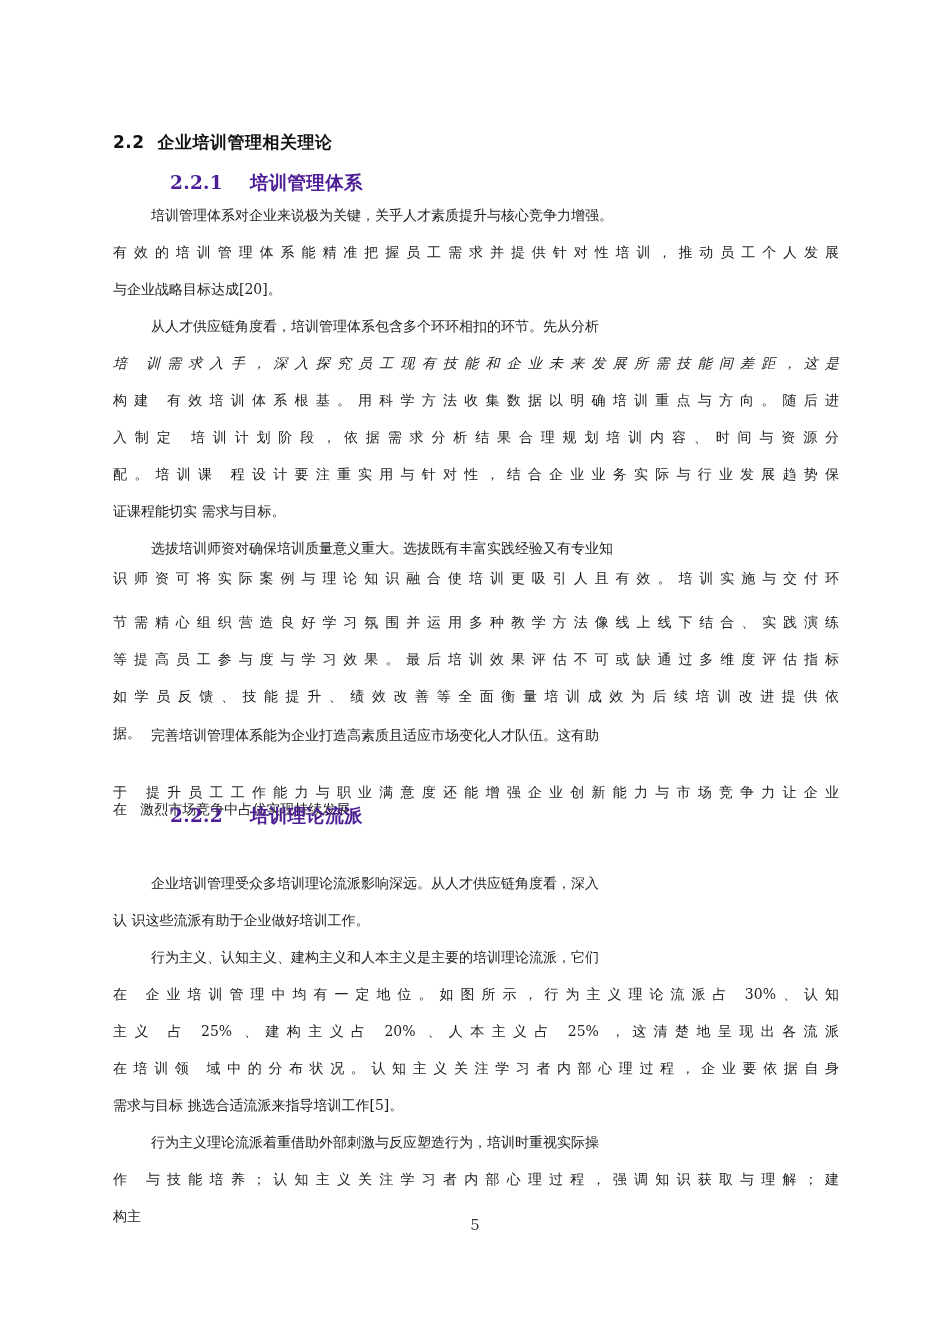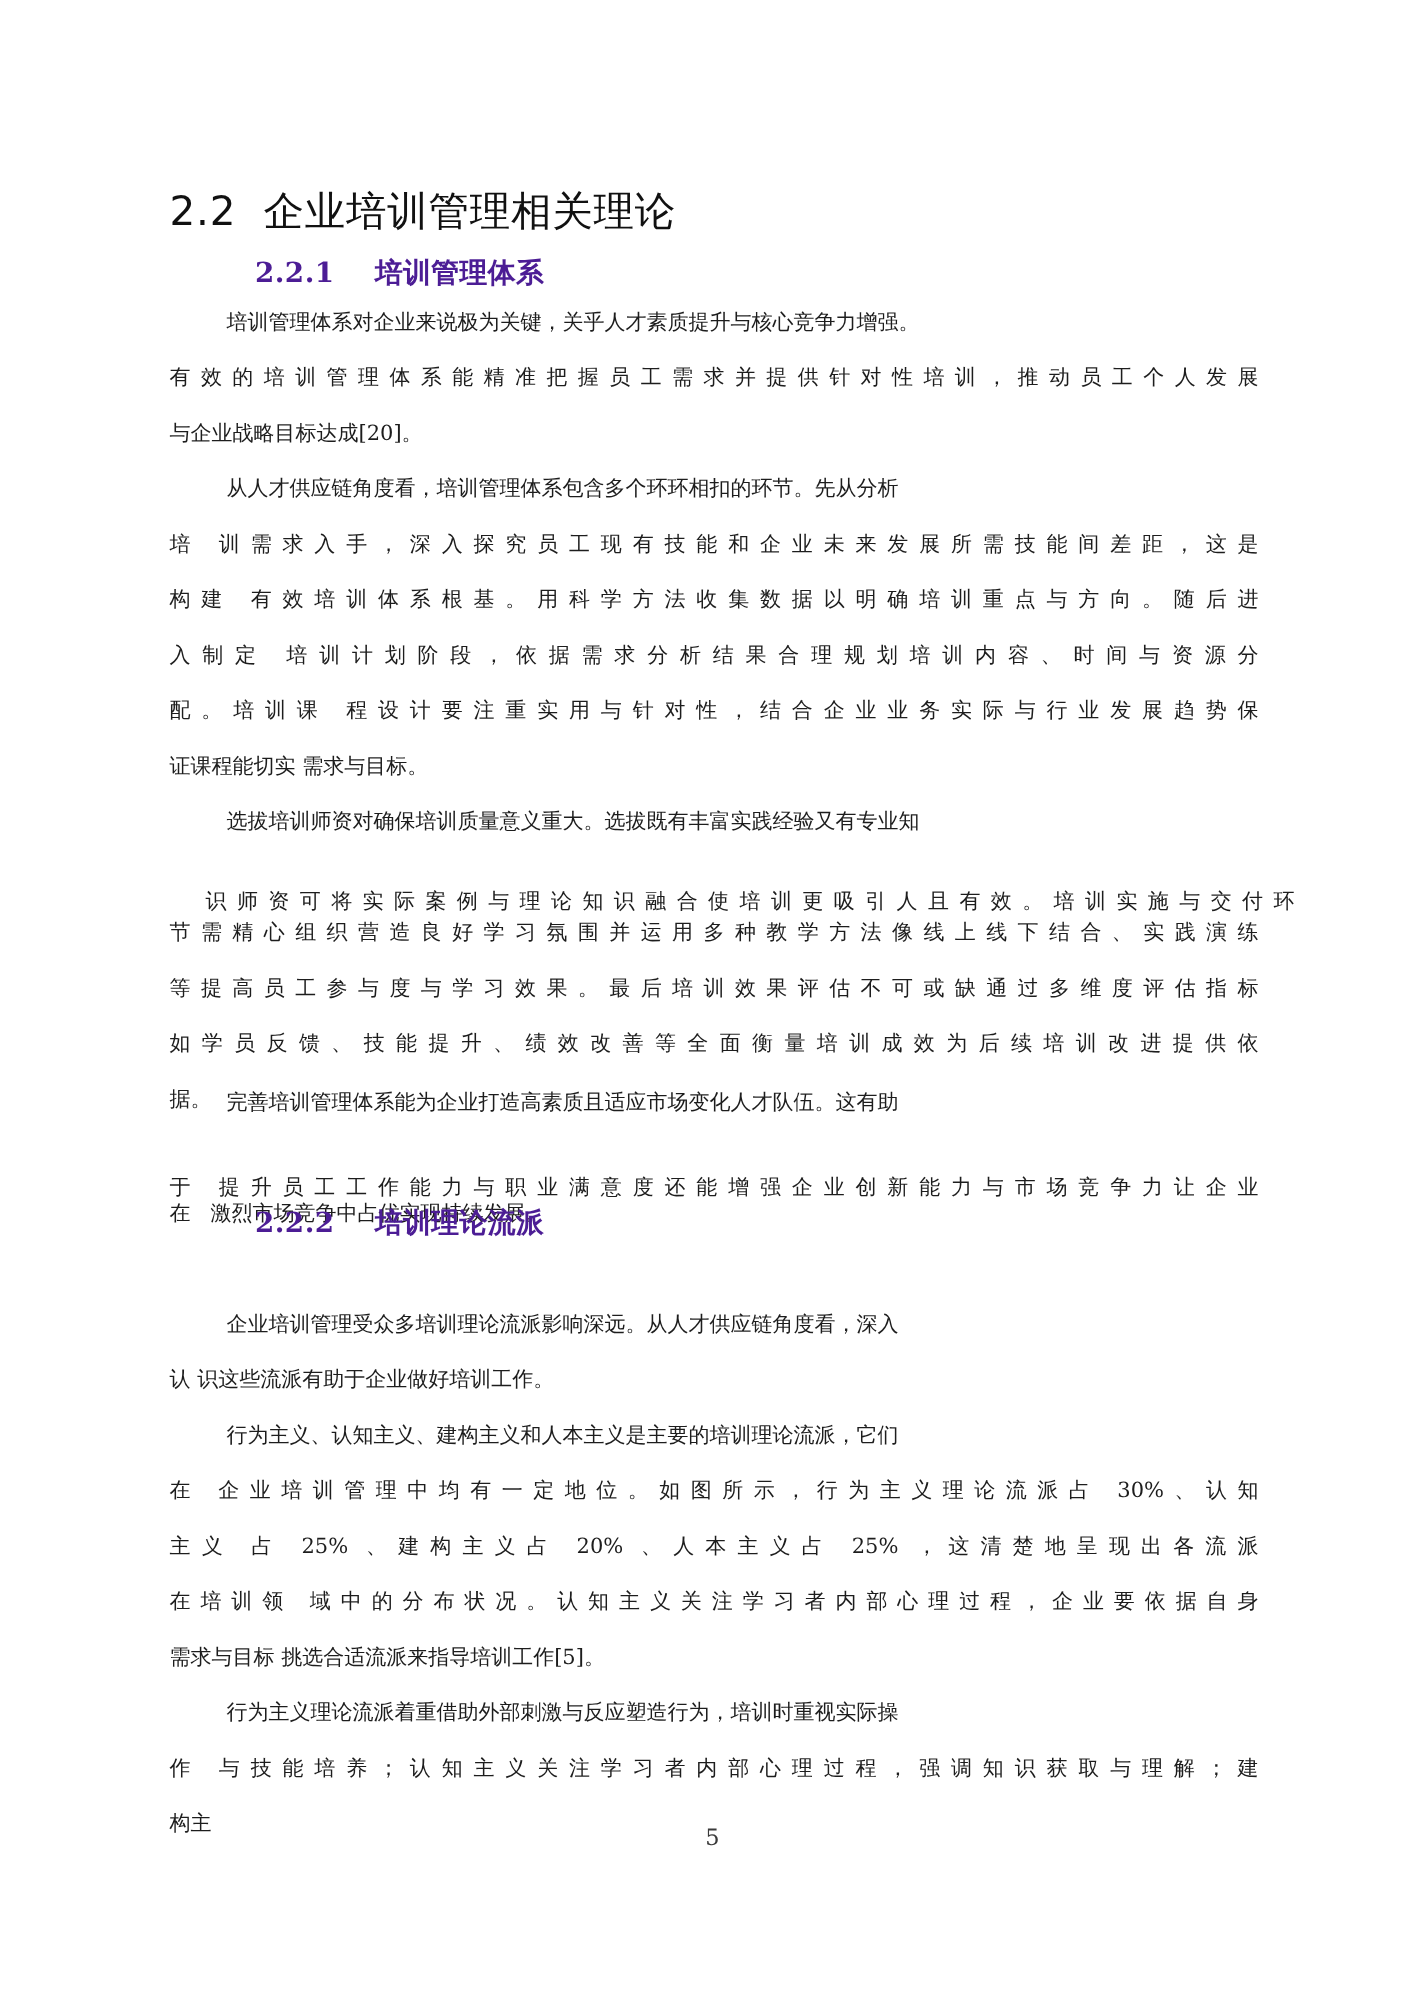--- a/index.html
+++ b/index.html
@@ -22,22 +22,22 @@
   .content {
     position: absolute;
     left: 113px;
     top: 0;
     width: 726px;
   }
 
   
   .h2 {
     font-family: "DejaVu Sans", sans-serif;
-    font-size: 27px;
-    font-weight: 400;
+    font-size: 17px;
+    font-weight: 700;
     color: #111;
     letter-spacing: 0.5px;
     margin: 0;
     padding: 0;
     position: absolute;
     top: 125px;
     left: 0;
     white-space: pre;
     line-height: 34px;
   }
@@ -93,28 +93,28 @@
 
     <h1 class="h2">2.2  企业培训管理相关理论</h1>
 
     <h2 class="h3 pos1">2.2.1    培训管理体系</h2>
 
     <div class="ln" style="top: 203px; text-indent: 38px;">培训管理体系对企业来说极为关键，关乎人才素质提升与核心竞争力增强。</div>
     <div class="ln j" style="top:240px;">有效的培训管理体系能精准把握员工需求并提供针对性培训，推动员工个人发展</div>
     <div class="ln" style="top:277px;">与企业战略目标达成[20]。</div>
 
     <div class="ln" style="top: 314px; text-indent: 38px;">从人才供应链角度看，培训管理体系包含多个环环相扣的环节。先从分析</div>
-    <div class="ln j" style="top:351px;">培 训需求入手，深入探究员工现有技能和企业未来发展所需技能间差距，这是</div>
+    <div class="ln j" style="top:351px;font-style:italic;">培 训需求入手，深入探究员工现有技能和企业未来发展所需技能间差距，这是</div>
     <div class="ln j" style="top:388px;">构建 有效培训体系根基。用科学方法收集数据以明确培训重点与方向。随后进</div>
     <div class="ln j" style="top:425px;">入制定 培训计划阶段，依据需求分析结果合理规划培训内容、时间与资源分</div>
     <div class="ln j" style="top:462px;">配。培训课 程设计要注重实用与针对性，结合企业业务实际与行业发展趋势保</div>
     <div class="ln" style="top:499px;">证课程能切实 需求与目标。</div>
 
     <div class="ln" style="top: 536px; text-indent: 38px;">选拔培训师资对确保培训质量意义重大。选拔既有丰富实践经验又有专业知</div>
-    <div class="ln j" style="top:589px;margin-left:24px;">识师资可将实际案例与理论知识融合使培训更吸引人且有效。培训实施与交付环</div>
+    <div class="ln j" style="top:566px;">识师资可将实际案例与理论知识融合使培训更吸引人且有效。培训实施与交付环</div>
     <div class="ln j" style="top:610px;">节需精心组织营造良好学习氛围并运用多种教学方法像线上线下结合、实践演练</div>
     <div class="ln j" style="top:647px;">等提高员工参与度与学习效果。最后培训效果评估不可或缺通过多维度评估指标</div>
     <div class="ln j" style="top:684px;">如学员反馈、技能提升、绩效改善等全面衡量培训成效为后续培训改进提供依</div>
     <div class="ln" style="top:721px;">据。</div>
 
     <div class="ln" style="top:723px; text-indent:38px; width:726px;">完善培训管理体系能为企业打造高素质且适应市场变化人才队伍。这有助</div>
     <div class="ln j" style="top:780px;">于 提升员工工作能力与职业满意度还能增强企业创新能力与市场竞争力让企业</div>
     <div class="ln" style="top:797px;">在   激烈市场竞争中占优实现持续发展。</div>
 
     <h2 class="h3 pos2">2.2.2    培训理论流派</h2>

